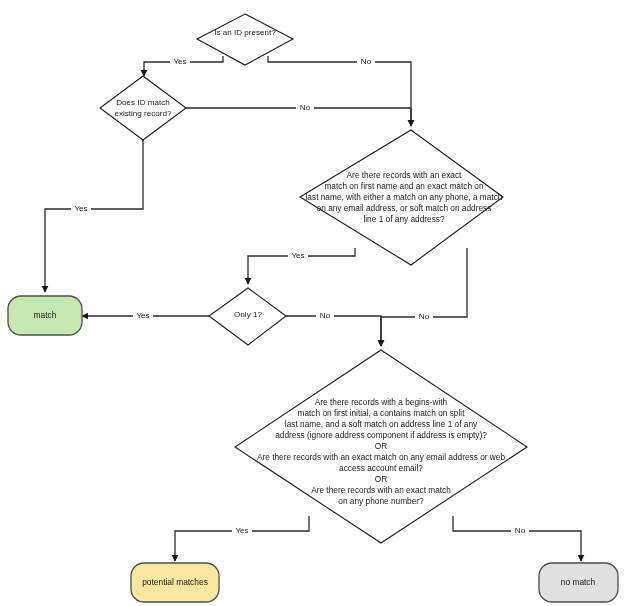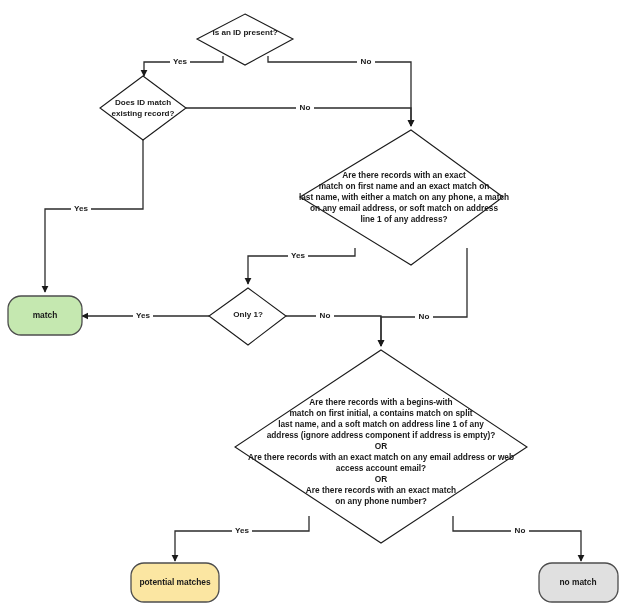--- a/index.html
+++ b/index.html
@@ -10,21 +10,20 @@
   body {
     width: 625px;
     height: 606px;
     font-family: "Liberation Sans", sans-serif;
     overflow: hidden;
   }
   #flow-root {
     position: relative;
     width: 625px;
     height: 606px;
-    font-weight: bold;
   }
   svg#flowchart {
     display: block;
     width: 625px;
     height: 606px;
   }
   .node-shape {
     stroke: #1a1a1a;
     stroke-width: 1.1;
     fill: #ffffff;

